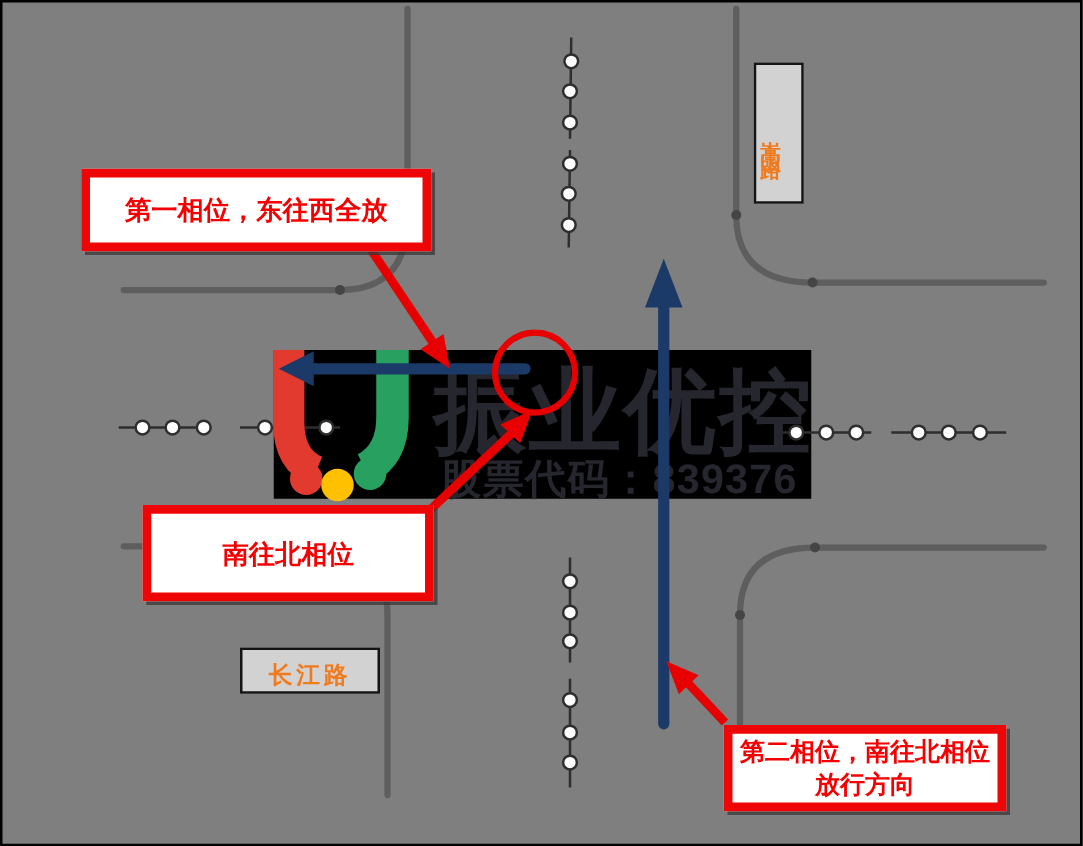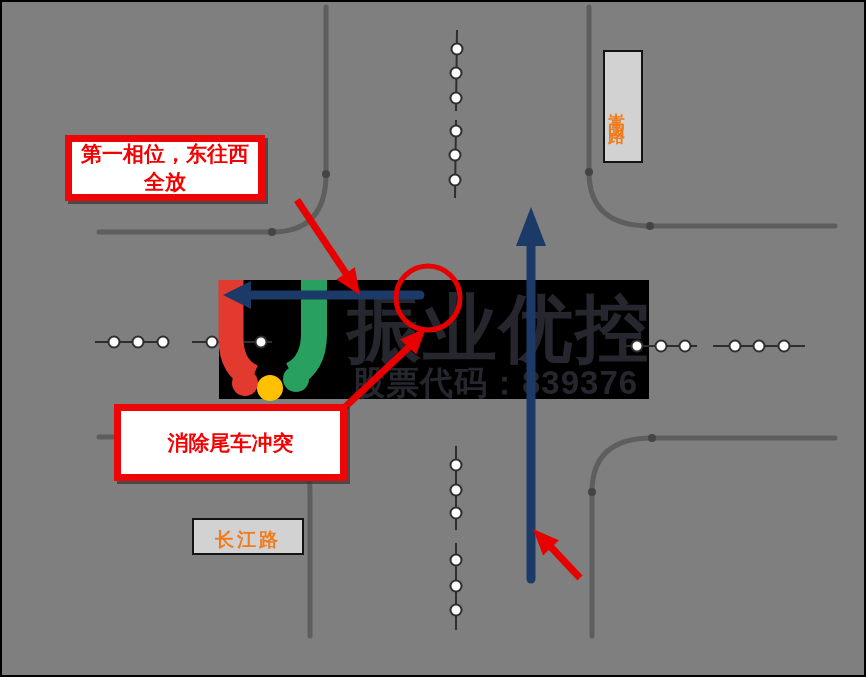--- a/index.html
+++ b/index.html
@@ -8,21 +8,21 @@
     border:2px solid #000;box-sizing:border-box;overflow:hidden;
     font-family:"Liberation Sans","DejaVu Sans",sans-serif;
   }
   .layer{position:absolute;left:0;top:0;}
   .callout{
     position:absolute;background:#ffffff;border:7px solid #ee0505;
     box-shadow:3px 3px 0 rgba(55,55,55,.75);
     display:flex;align-items:center;justify-content:center;
     color:#f50000;font-weight:bold;text-align:center;box-sizing:border-box;
   }
-  #callout-phase1{left:63px;top:133px;width:200px;height:66px;font-size:21px;}
+  #callout-phase1{left:63px;top:133px;width:280px;height:66px;font-size:21px;}
   #callout-conflict{left:112px;top:402px;width:233px;height:77px;font-size:21px;}
   #callout-phase2{left:577px;top:578px;width:226px;height:69px;font-size:20px;line-height:26px;}
   .road-label{
     position:absolute;background:#d2d2d2;border:2px solid #141414;
     display:flex;align-items:flex-end;justify-content:center;
     color:#f07b1d;font-weight:bold;box-sizing:border-box;
   }
   #label-songshan{left:601px;top:48px;width:40px;height:113px;
     writing-mode:vertical-rl;text-orientation:upright;font-size:17px;letter-spacing:7px;padding-top:6px;}
   #label-changjiang{left:190px;top:516px;width:112px;height:37px;font-size:19px;letter-spacing:3px;}
@@ -123,23 +123,29 @@
         <polygon points="531,527 556.9,538.2 541.1,553.4" fill="#e80000"></polygon>
       </g>
     </g>
   </svg>
 
   <div class="callout" id="callout-phase1">
     <span>第一相位，东往西全放</span>
   </div>
 
   <div class="callout" id="callout-conflict">
-    <span>消除尾车冲突</span>
+    <span>南往北相位</span>
   </div>
 
+  <div class="callout" id="callout-phase2">
+    <span>
+      <span>第二相位，南往北相位</span><br>
+      <span>放行方向</span>
+    </span>
+  </div>
 
   <div class="road-label" id="label-songshan">
     <span>嵩山路</span>
   </div>
 
   <div class="road-label" id="label-changjiang">
     <span>长江路</span>
   </div>
 
 </div>

